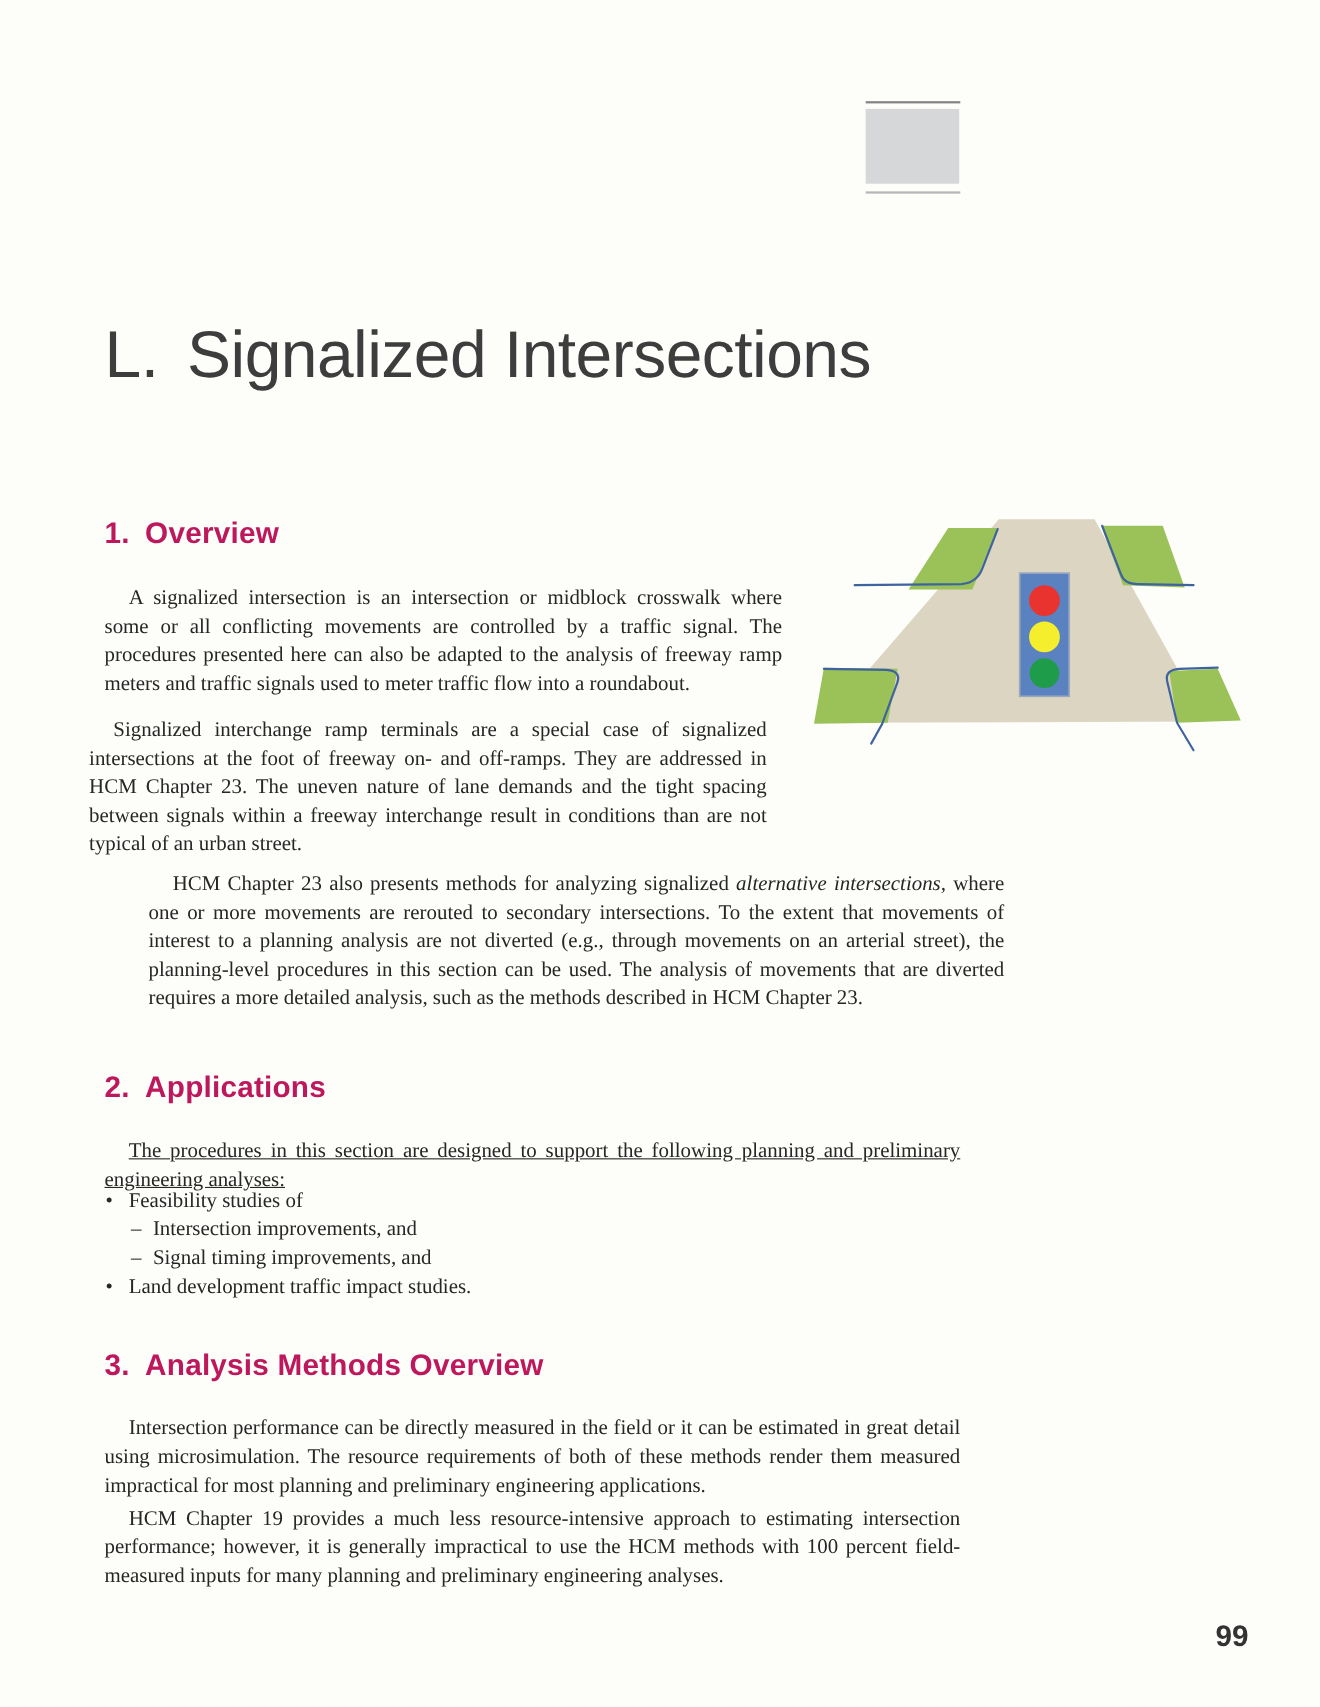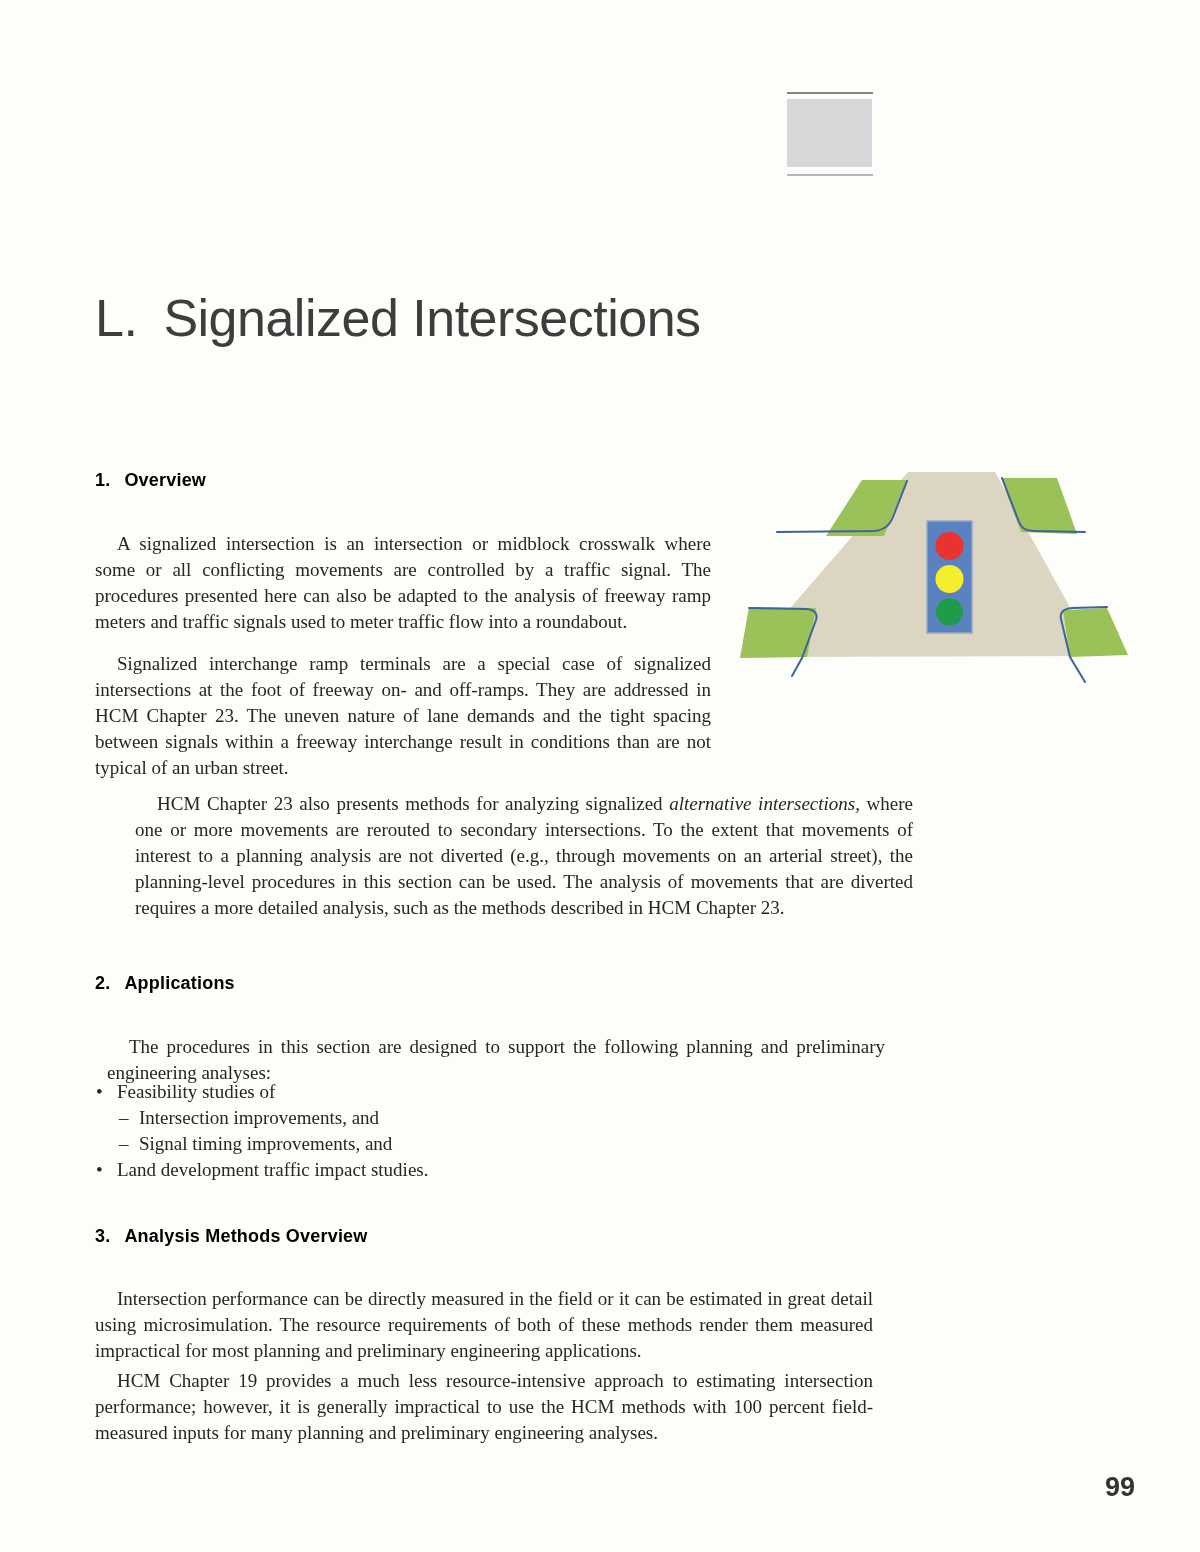--- a/index.html
+++ b/index.html
@@ -16,55 +16,55 @@
   
   .thumb-line-top { left:787px; top:92px; width:86px; height:2px; background:#828282; }
   .thumb-box { left:787px; top:99px; width:85px; height:68px; background:#d5d7d8; }
   .thumb-line-bottom { left:787px; top:174px; width:86px; height:2px; background:#b4b6b7; }
 
   
   .page-title {
     left:95px; top:288px;
     font-family:"Liberation Sans", sans-serif;
     font-weight:400;
-    font-size:52px;
+    font-size:60px;
     letter-spacing:-0.5px;
     color:#3d3d3d;
     white-space:nowrap;
   }
   .title-num { margin-right:26px; }
 
   
   .sec-heading {
     font-family:"Liberation Sans", sans-serif;
     font-weight:700;
-    font-size:18px;
-    color:#000000;
+    font-size:27px;
+    color:#be185d;
     letter-spacing:0.2px;
     white-space:nowrap;
   }
   .h-num { margin-right:14px; }
   .h1-overview { left:95px; top:470px; }
   .h2-applications { left:95px; top:973px; }
   .h3-analysis { left:95px; top:1226px; }
 
   
   .body-par {
     font-size:19px;
     line-height:26px;
     text-align:justify;
     text-indent:22px;
     color:#262626;
   }
   .narrow { width:616px; }
   .wide { width:778px; }
   .p1 { left:95px; top:512px; }
-  .p2 { left:95px; top:632px; }
+  .p2 { left:81px; top:632px; }
   .p3 { left:95px; top:772px;margin-left:40px; }
-  .p-intro { left:107px; top:1015px; }
+  .p-intro { left:95px; top:1015px;text-decoration:underline; }
   .pa1 { left:95px; top:1267px; }
   .pa2 { left:95px; top:1349px; }
   .ital { font-style:italic; }
 
   
   .bullet-list { left:95px; top:1079px; width:778px; font-size:19px; line-height:26px; }
   .b-row { position:relative; }
   .b-marker { position:absolute; top:0; }
   .lvl1 .b-marker { left:1px; }
   .lvl1 .b-text { padding-left:22px; display:block; }

